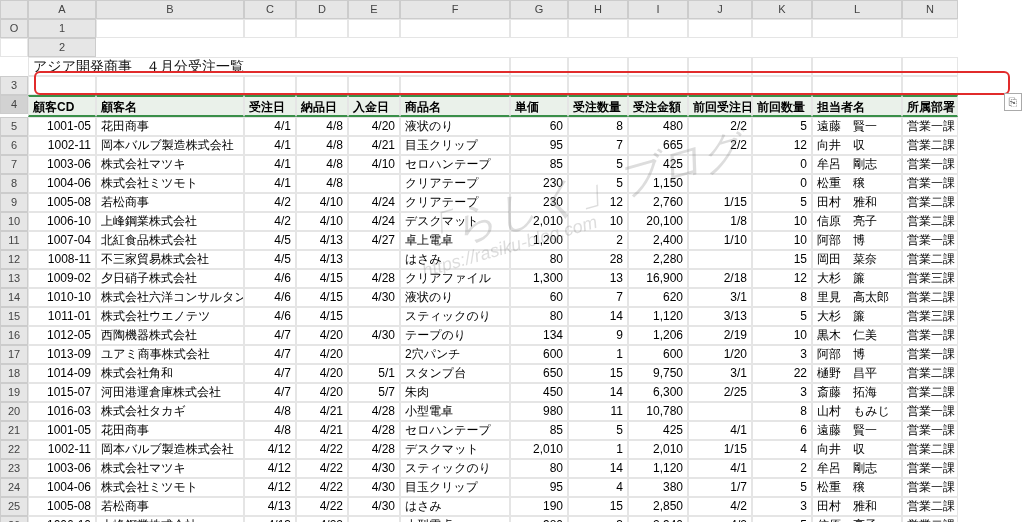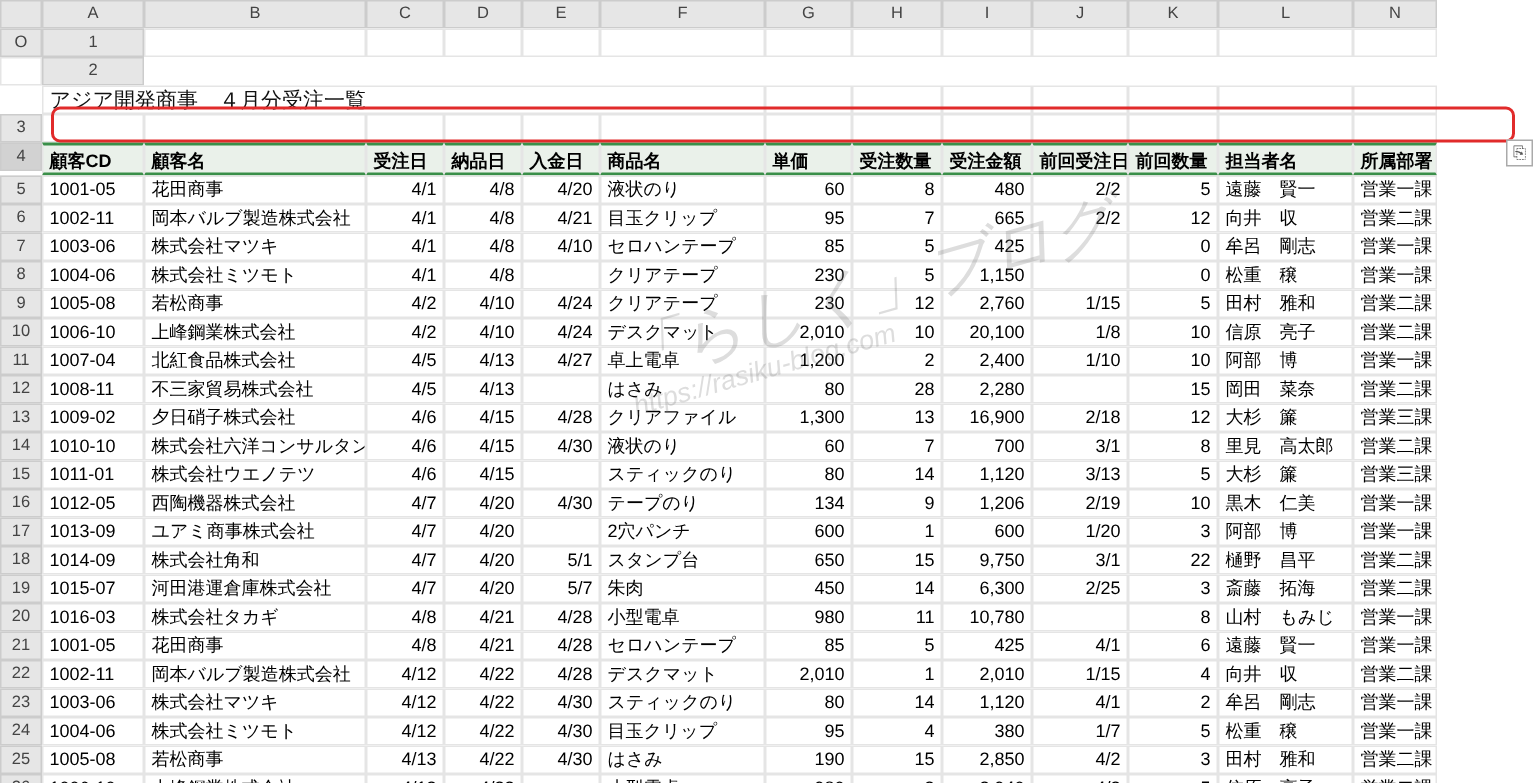--- a/index.html
+++ b/index.html
@@ -30,21 +30,21 @@
 .cell {
   border: 1px solid #e5e5e5;
   padding: 0 4px;
   height: 19px;
   line-height: 17px;
   white-space: nowrap;
   overflow: hidden;
   background: #fff;
 }
 .cell.r { text-align: right; }
-.cell.c { text-align: left; }
+.cell.c { text-align: right; }
 .title {
   font-size: 14px;
   font-weight: normal;
   color: #111;
 }
 .thead {
   background: #eaf1ea;
   text-align: left;
   font-weight: bold;
   border-top: 2px solid #3a8f49;
@@ -288,21 +288,21 @@
     <div class="cell">営業三課</div>
     <div class="rowhdr">14</div>
     <div class="cell c">1010-10</div>
     <div class="cell">株式会社六洋コンサルタント</div>
     <div class="cell r">4/6</div>
     <div class="cell r">4/15</div>
     <div class="cell r">4/30</div>
     <div class="cell">液状のり</div>
     <div class="cell r">60</div>
     <div class="cell r">7</div>
-    <div class="cell r">700</div>
+    <div class="cell r">620</div>
     <div class="cell r">3/1</div>
     <div class="cell r">8</div>
     <div class="cell">里見　高太郎</div>
     <div class="cell">営業二課</div>
     <div class="rowhdr">15</div>
     <div class="cell c">1011-01</div>
     <div class="cell">株式会社ウエノテツ</div>
     <div class="cell r">4/6</div>
     <div class="cell r">4/15</div>
     <div class="cell r"></div>

